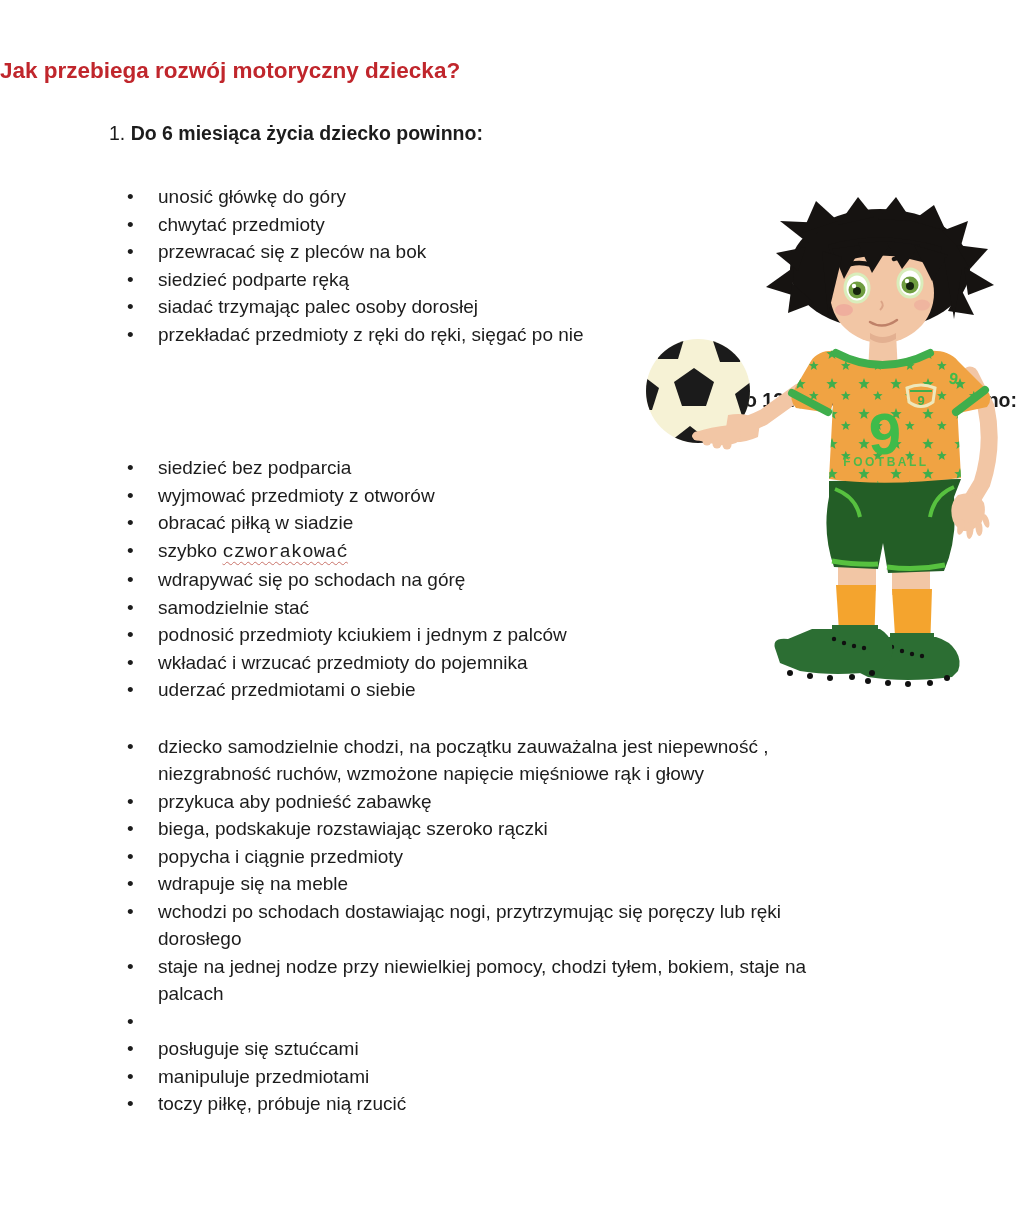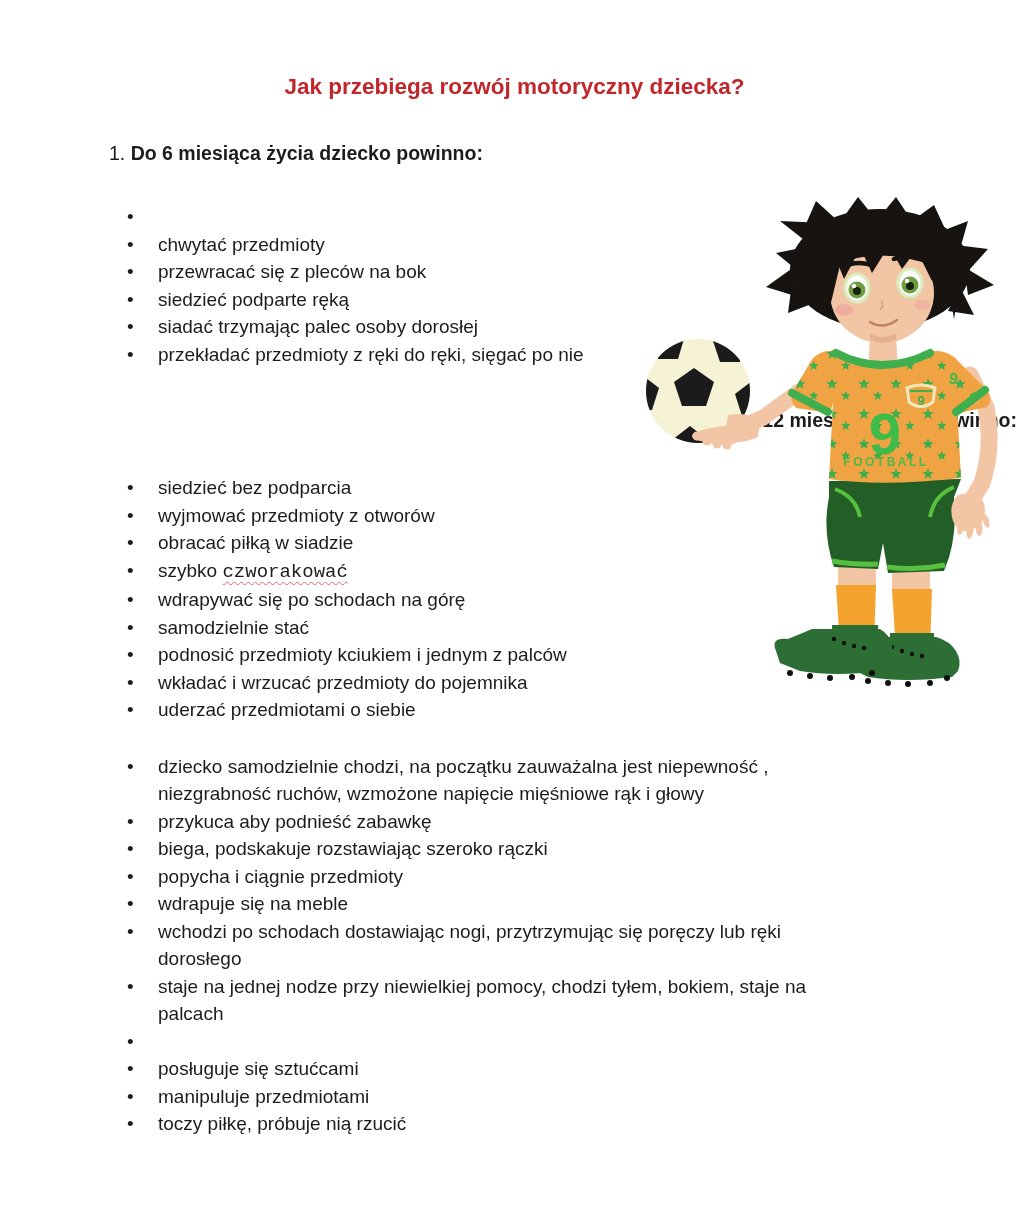--- a/index.html
+++ b/index.html
@@ -6,22 +6,21 @@
   .page{
     position:relative;
     width:1029px;height:1205px;
     background:#ffffff;
     font-family:"Liberation Sans",sans-serif;
     font-size:19px;line-height:27.5px;
     color:#1c1c1c;
     overflow:hidden;
   }
   .title{
-    margin:16px;padding-top:57px;
-    text-align:center;
+    margin:0;padding-top:57px;
     font-size:22.5px;line-height:28px;
     font-weight:700;color:#c0262c;
   }
   .heading{margin:12px;padding-left:97px;font-size:19.5px;line-height:27px;font-weight:400;}
   .heading .htxt{font-weight:700;}
   .s1 .heading{padding-top:23px;}
   .s2 .heading{padding-top:27px;text-align:right;}
   .s3 .heading{padding-top:21px;}
   ul.list{list-style:none;margin:0;padding:0;}
   .s1 ul.list{padding-top:24px;}
@@ -46,20 +45,21 @@
 
 <div class="page">
 
   <h1 class="title">Jak przebiega rozwój motoryczny dziecka?</h1>
 
   <section class="s1">
     <h2 class="heading"><span class="num">1.</span> <span class="htxt">Do 6 miesiąca życia dziecko powinno:</span></h2>
     <ul class="list">
         <li class="li">
           <span class="bullet">•</span>
+          <span class="li-text">unosić główkę do góry</span>
         </li>
         <li class="li">
           <span class="bullet">•</span>
           <span class="li-text">chwytać przedmioty</span>
         </li>
         <li class="li">
           <span class="bullet">•</span>
           <span class="li-text">przewracać się z pleców na bok</span>
         </li>
         <li class="li">

